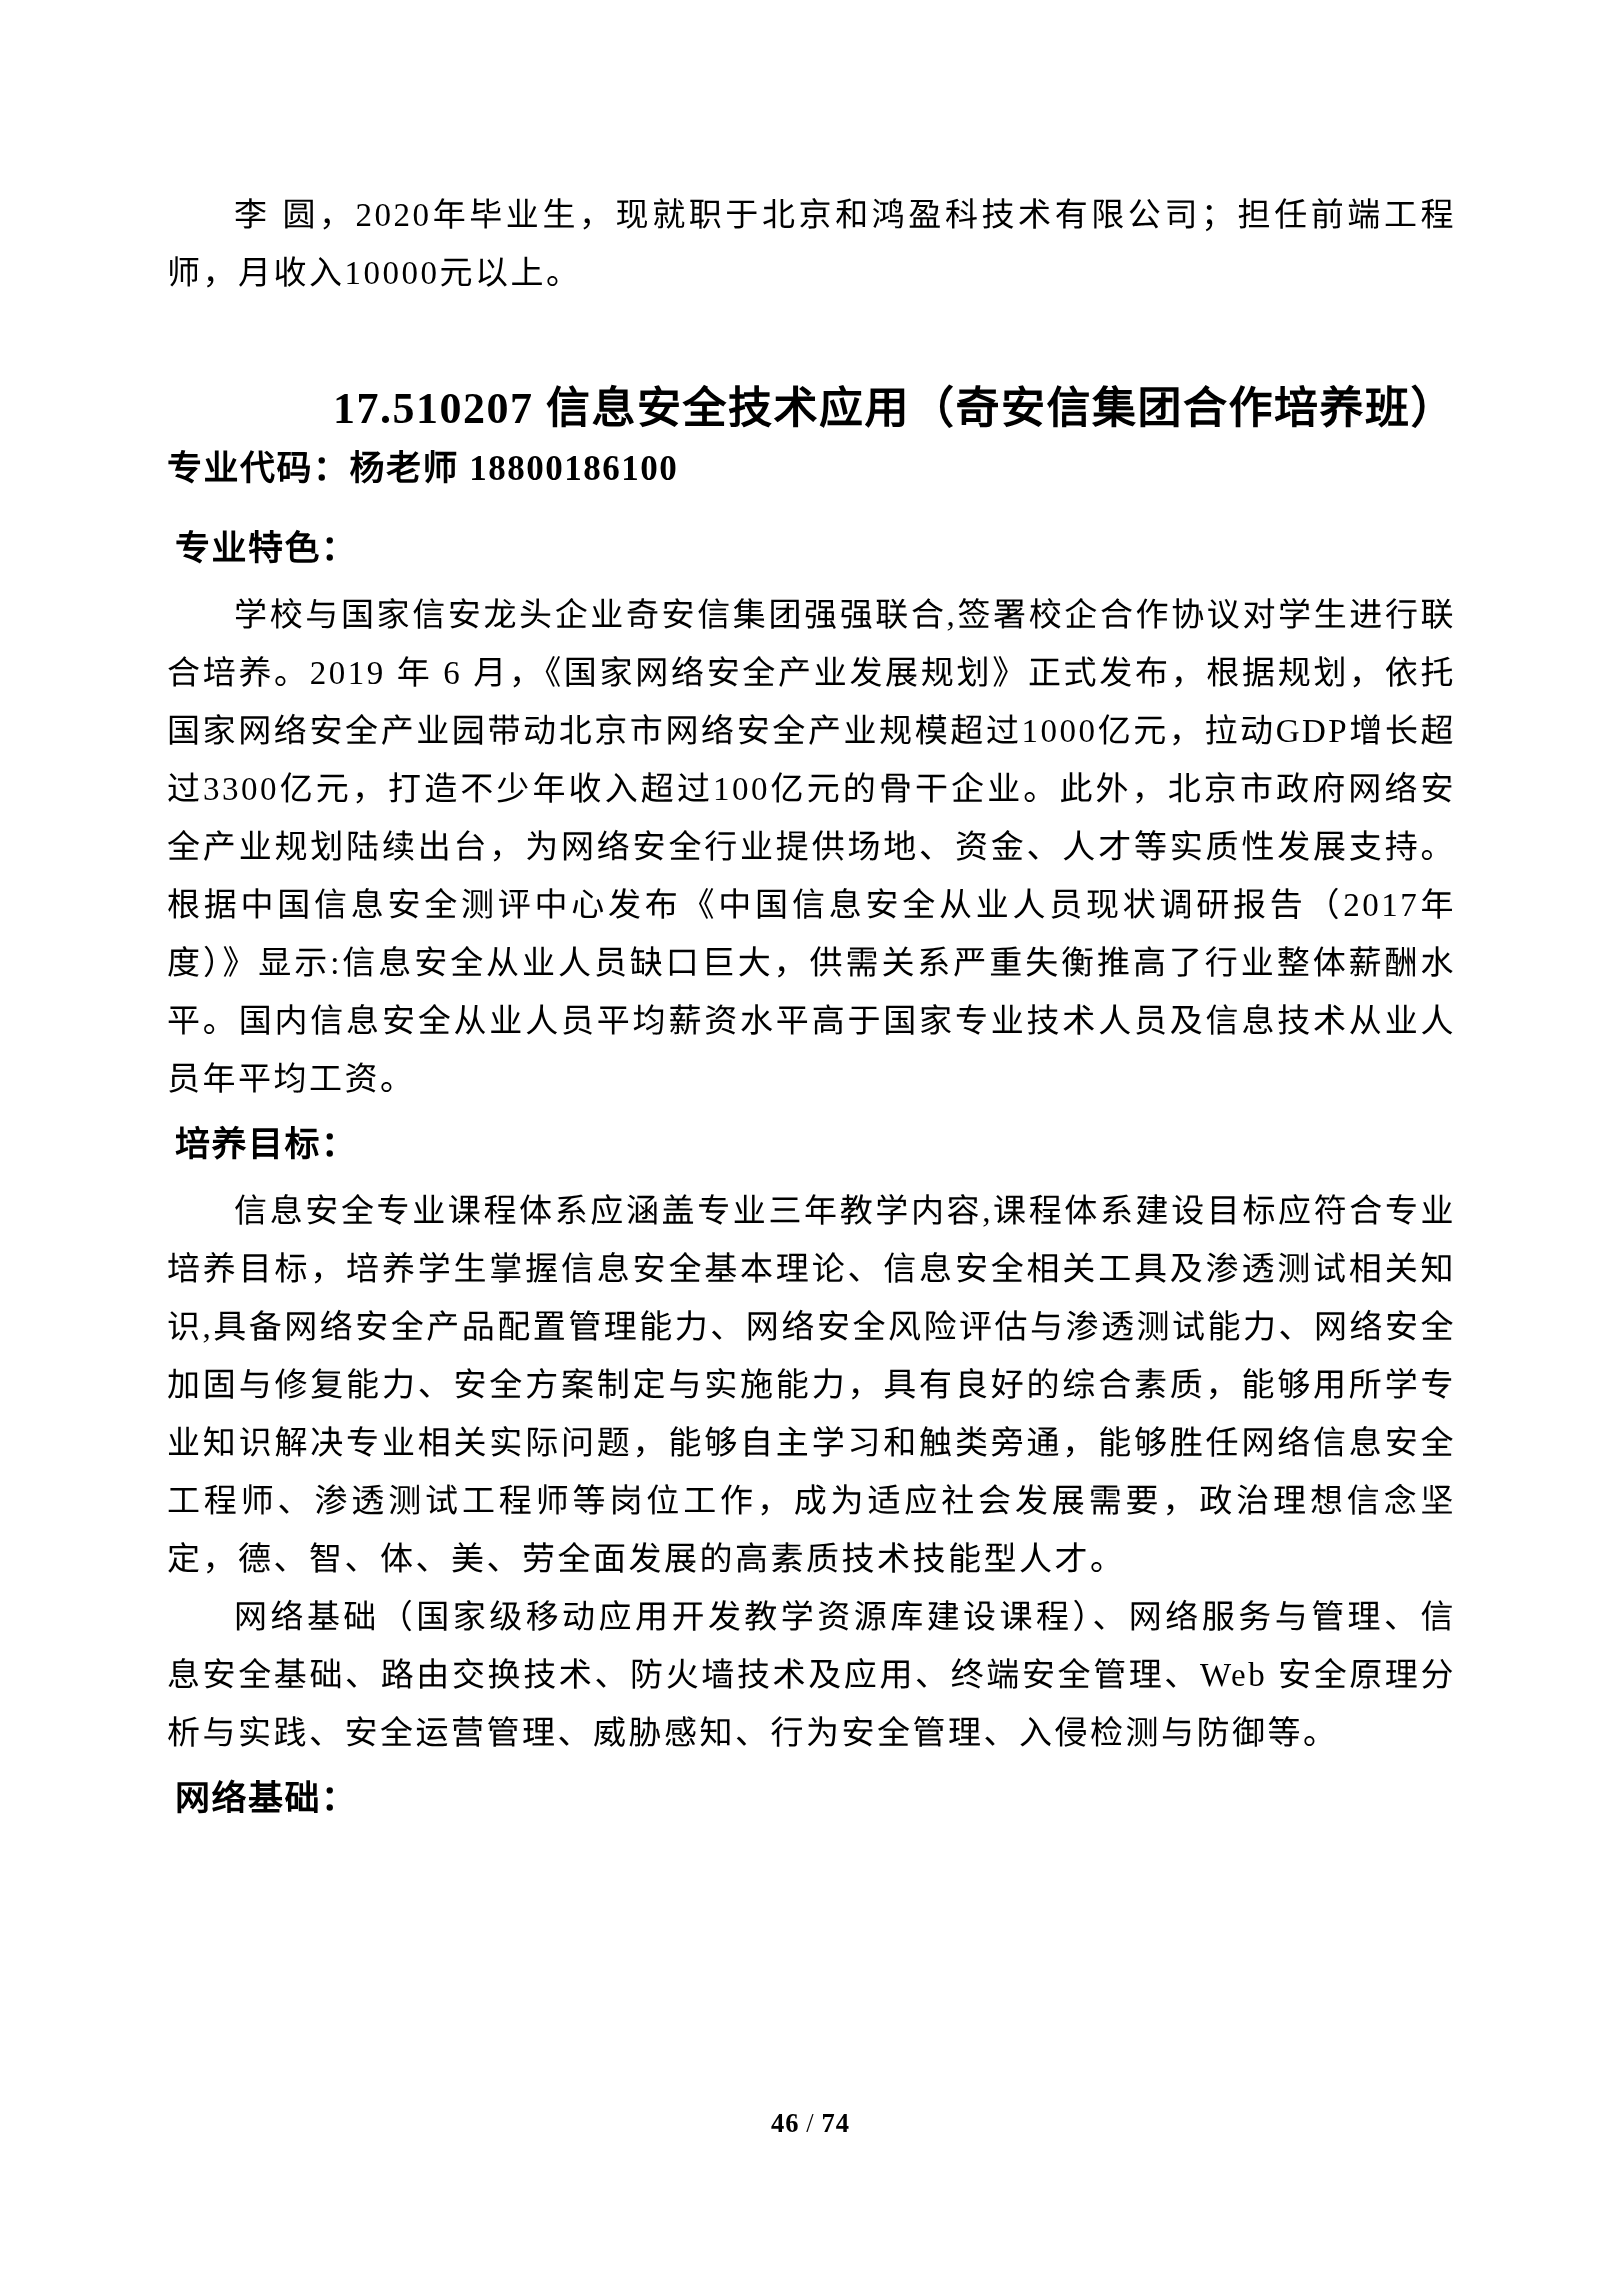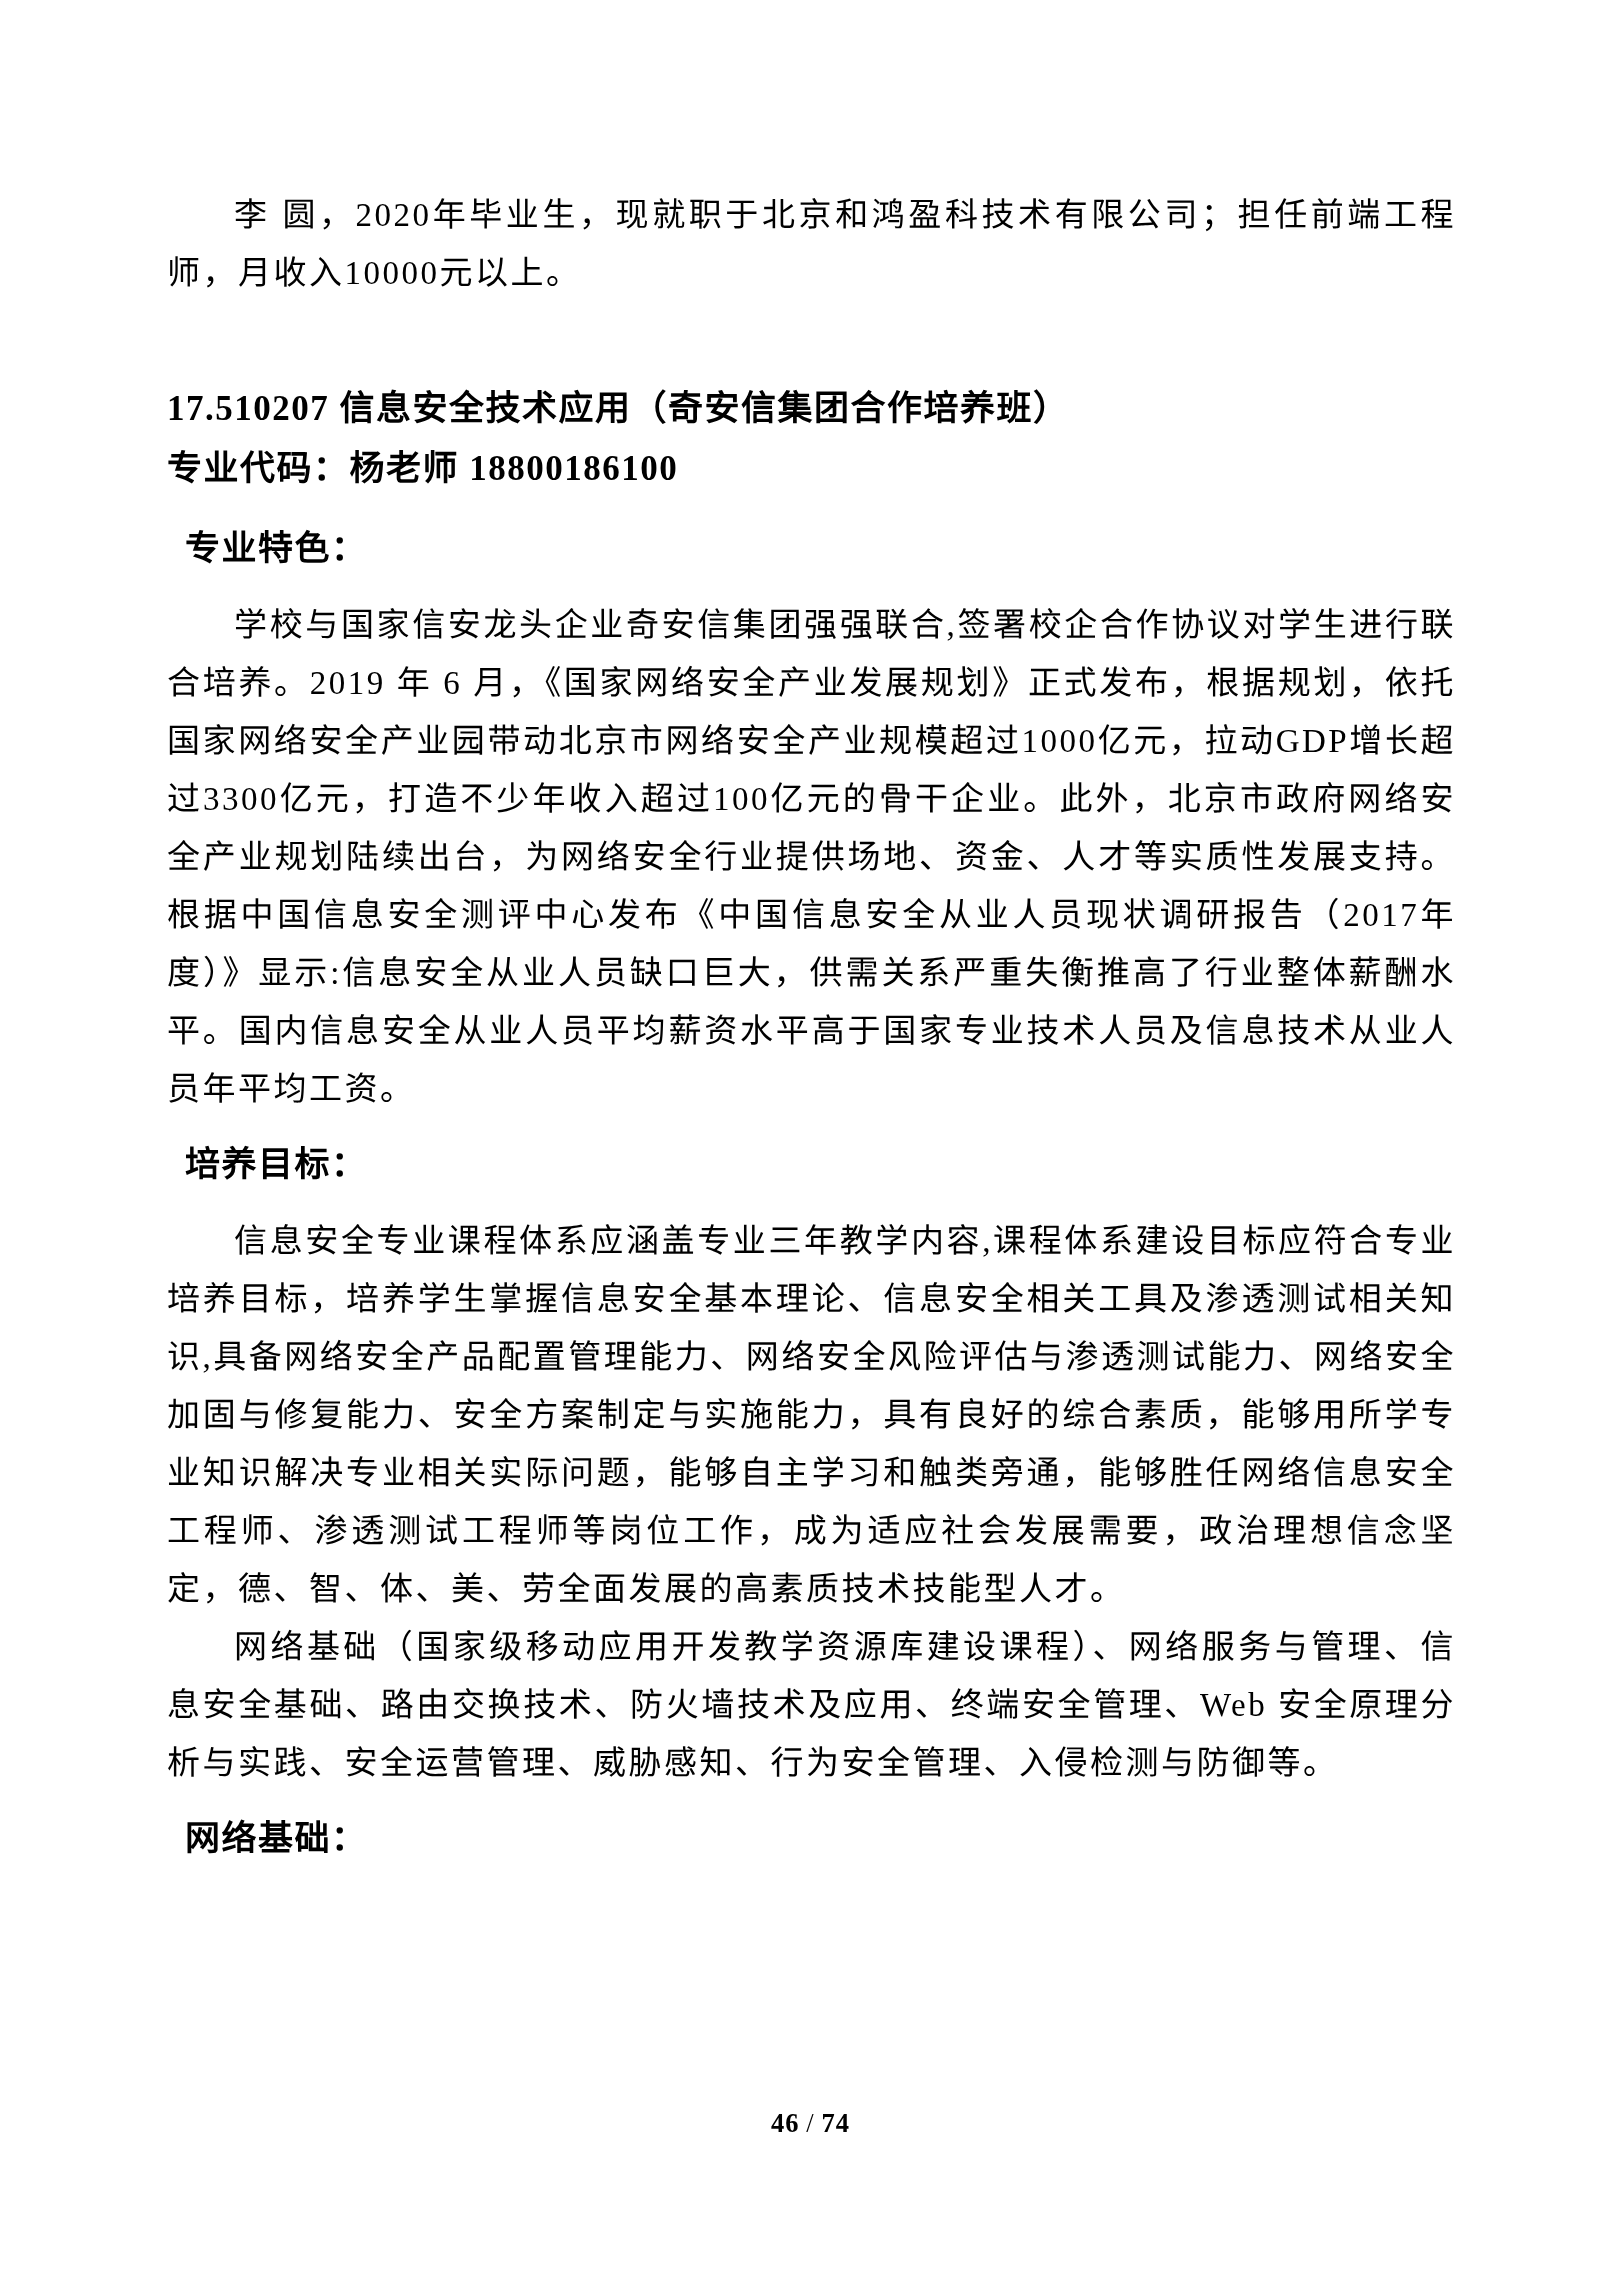--- a/index.html
+++ b/index.html
@@ -27,39 +27,40 @@
     margin: 0;
     font-size: 33px;
     line-height: 58px;
     text-align: justify;
     text-indent: 67px;
     letter-spacing: 2.5px;
     word-break: break-all;
   }
   .section-title {
     margin: 76px 0 0 0;
-    font-size: 35px;
+    font-size: 44px;
     line-height: 61px;
     font-weight: bold;
     letter-spacing: 1.5px;
+    text-align: right;
   }
   .meta-line {
     margin: 0;
     font-size: 35px;
     line-height: 59px;
     font-weight: bold;
     letter-spacing: 1.5px;
   }
   .meta-line.meta-last {
     margin-bottom: 21.6px;
   }
   .meta-label { font-weight: bold; }
   .meta-value { font-weight: bold; }
   .sub-heading {
-    margin: 18px;
+    margin: 8px;
     font-size: 35px;
     line-height: 58px;
     font-weight: bold;
     letter-spacing: 1.5px;
   }
   .footer {
     position: absolute;
     top: 2096px;
     left: 0;
     width: 100%;

